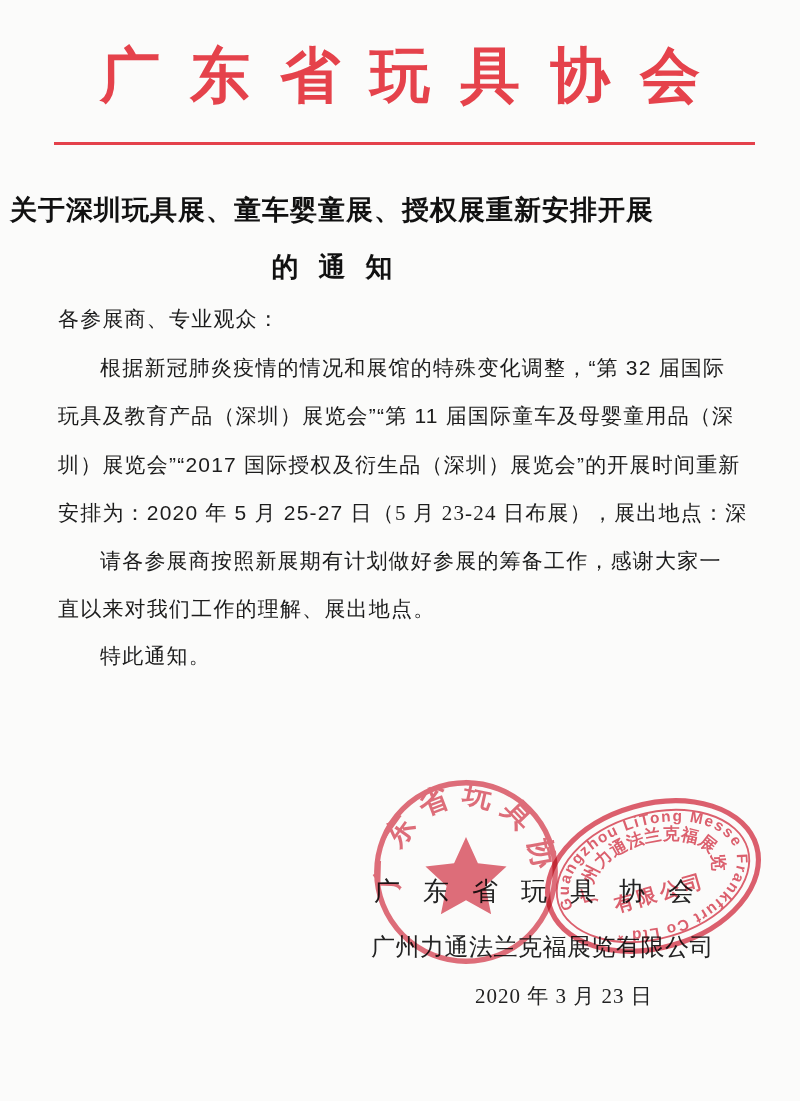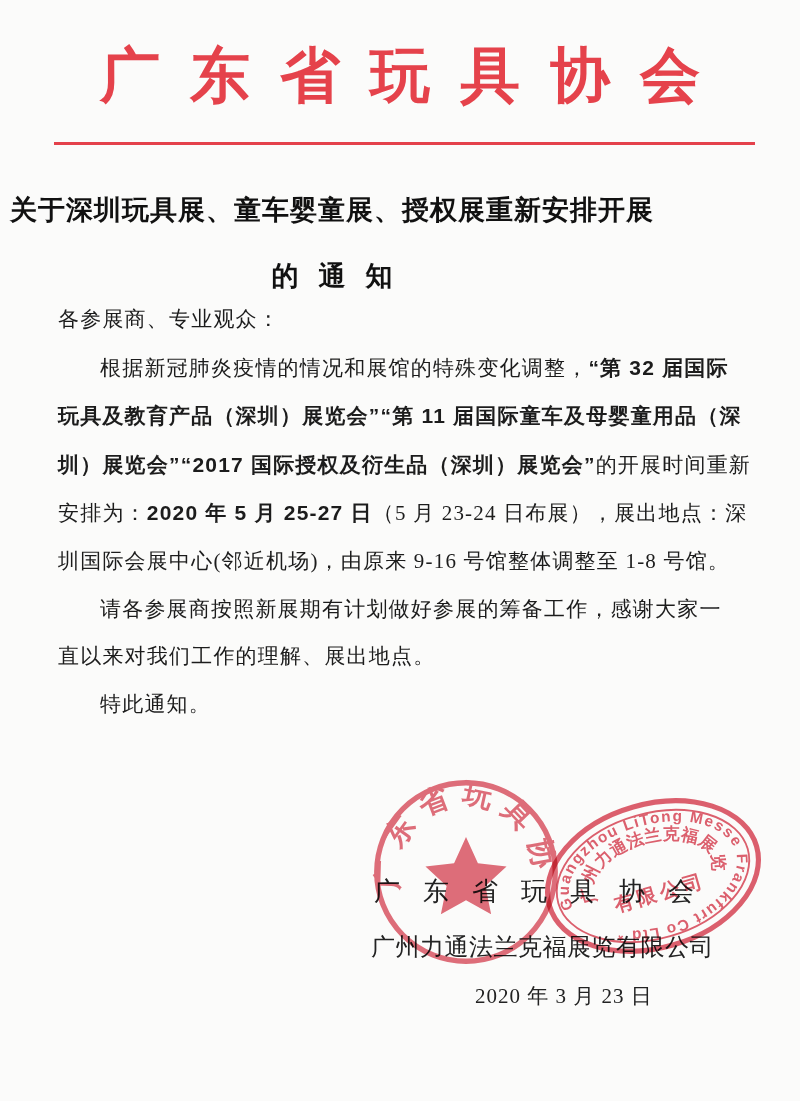--- a/index.html
+++ b/index.html
@@ -28,33 +28,33 @@
   }
 
   
   .title-line{
     position:absolute;left:0;width:664px;text-align:center;
     font-family:"Liberation Sans","DejaVu Sans",sans-serif;
     font-weight:700;font-size:27px;color:#111;
     letter-spacing:1px;white-space:nowrap;
   }
   .title-1{top:192px;}
-  .title-2{top:258px;letter-spacing:20px;text-indent:20px;}
+  .title-2{top:249px;letter-spacing:20px;text-indent:20px;}
 
   
   .body-text{
     position:absolute;top:296px;left:58px;width:692px;
     font-size:21px;line-height:47.6px;letter-spacing:1.2px;
     color:#1c1c1c;
   }
   .body-text .line{white-space:nowrap;}
   .indent{text-indent:2em;}
   .b{
     font-family:"Liberation Sans","DejaVu Sans",sans-serif;
-    font-weight:700;
+    font-weight:400;
   }
 
   
   .sig-org{
     position:absolute;top:874px;left:374px;
     font-size:26px;letter-spacing:23px;white-space:nowrap;color:#222;
   }
   .sig-company{
     position:absolute;top:931px;left:371px;
     font-size:24px;letter-spacing:0.5px;white-space:nowrap;color:#222;
@@ -100,23 +100,20 @@
     </div>
     <div class="line">
       <span class="b">玩具及教育产品（深圳）展览会”“第 11 届国际童车及母婴童用品（深</span>
     </div>
     <div class="line">
       <span class="b">圳）展览会”“2017 国际授权及衍生品（深圳）展览会”</span><span>的开展时间重新</span>
     </div>
     <div class="line">
       <span>安排为：</span><span class="b">2020 年 5 月 25-27 日</span><span>（5 月 23-24 日布展），展出地点：深</span>
     </div>
-    <div class="line">
-      <span>圳国际会展中心(邻近机场)，由原来 9-16 号馆整体调整至 1-8 号馆。</span>
-    </div>
     <div class="line indent">
       <span>请各参展商按照新展期有计划做好参展的筹备工作，感谢大家一</span>
     </div>
     <div class="line">
       <span>直以来对我们工作的理解、展出地点。</span>
     </div>
     <div class="line indent">
       <span>特此通知。</span>
     </div>
   </div>

